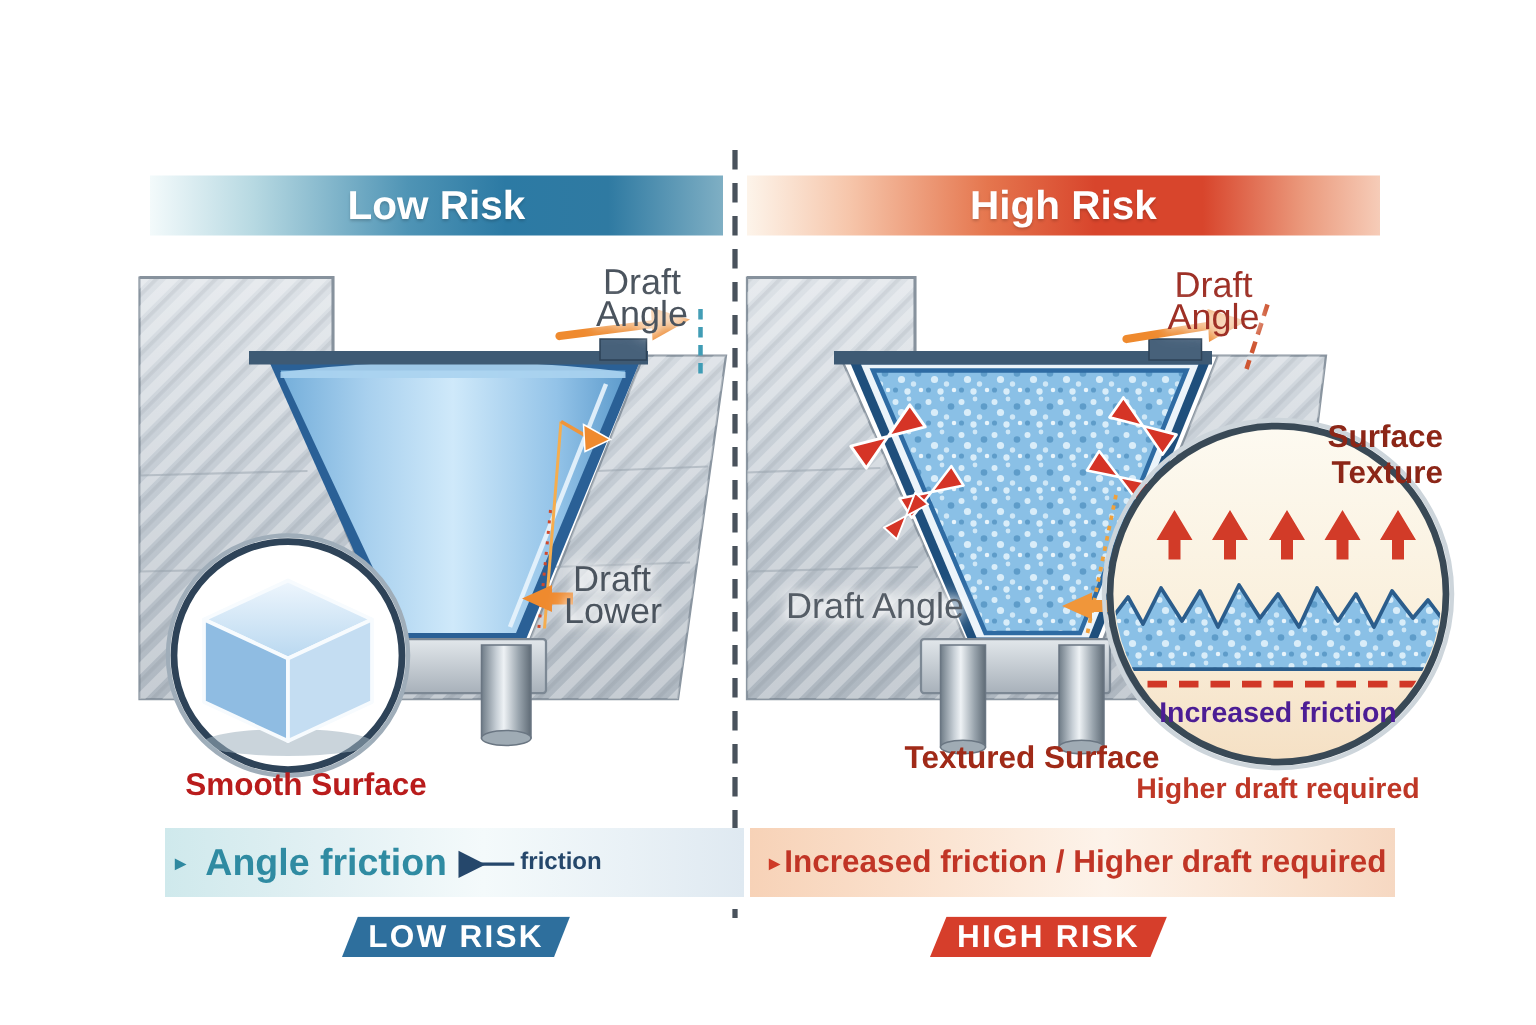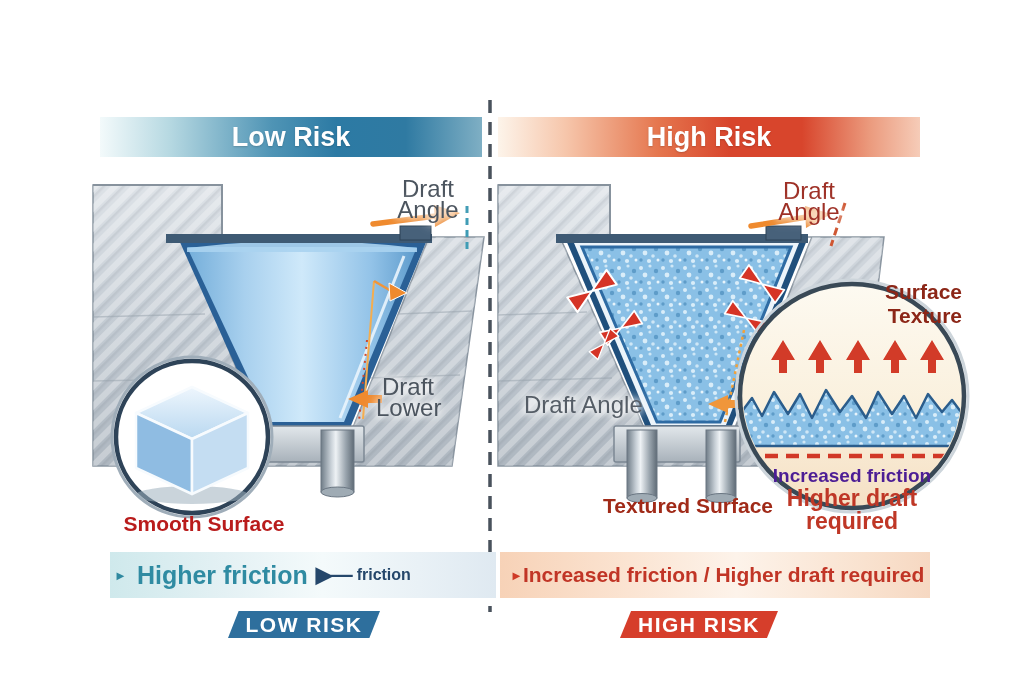--- a/index.html
+++ b/index.html
@@ -26,21 +26,21 @@
        background:linear-gradient(90deg,#f7d2b7 0%,#fbe4d2 30%,#fdf3ea 55%,#f9e2cf 85%,#f6d8c2 100%);}
   .badge{height:27px;display:flex;align-items:center;justify-content:center;color:#fff;
          font-size:21px;font-weight:bold;letter-spacing:1.5px;
          clip-path:polygon(7% 0,100% 0,93% 100%,0 100%);}
   .badge-low{left:228px;top:611px;width:152px;background:#2e6f9d;}
   .badge-high{left:620px;top:611px;width:158px;background:#d63e2b;}
   .inset-title{left:742px;top:280px;width:220px;text-align:right;font-size:21px;
                font-weight:bold;color:#8c2617;line-height:24px;}
   .inset-note{left:742px;top:464px;width:220px;text-align:center;line-height:23px;}
   .note1{font-size:19px;font-weight:600;color:#4c1d95;}
-  .note2{font-size:23px;font-weight:600;color:#bf3726;}
+  .note2{font-size:19px;font-weight:600;color:#bf3726;margin-top:28px;}
   .two-line{text-align:center;}
   .two-line span{display:block;}
 </style>
 </head>
 <body>
 
 <div class="stage">
 
   <svg class="abs" style="left:0;top:0" width="1024" height="683" viewBox="0 0 1024 683">
     <defs>
@@ -242,21 +242,21 @@
     <span style="display:block">Surface</span>
     <span style="display:block">Texture</span>
   </div>
   <div class="abs inset-note">
     <span class="note1" style="display:block">Increased friction</span>
     <span class="note2" style="display:block">Higher draft required</span>
   </div>
 
   <div class="abs banner banner-low">
     <span style="font-size:13px;color:#2f89a0">►</span>
-    <span style="font-size:25px;font-weight:bold;color:#2f8ba2;margin-left:10px">Higher friction</span>
+    <span style="font-size:25px;font-weight:bold;color:#2f8ba2;margin-left:10px">Angle friction</span>
     <span style="font-size:22px;font-weight:bold;color:#25476b;margin-left:8px;letter-spacing:-2px">▶—</span>
     <span style="font-size:16px;font-weight:bold;color:#25476b;margin-left:6px">friction</span>
   </div>
 
   <div class="abs banner banner-high">
     <span style="font-size:13px;color:#cf3a26">►</span>
     <span style="font-size:21px;font-weight:bold;color:#c13526;margin-left:0">Increased friction / Higher draft required</span>
   </div>
 
   <div class="abs badge badge-low">LOW RISK</div>

